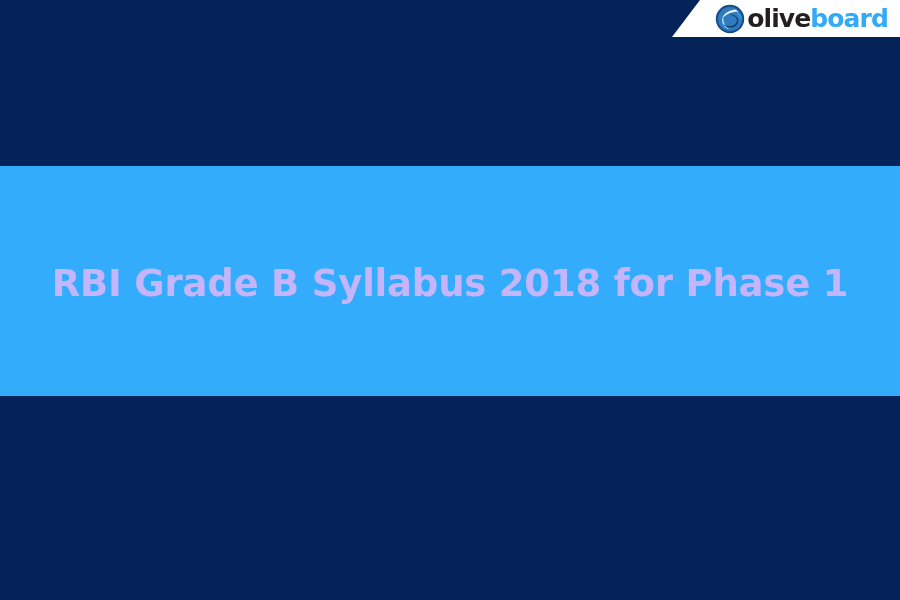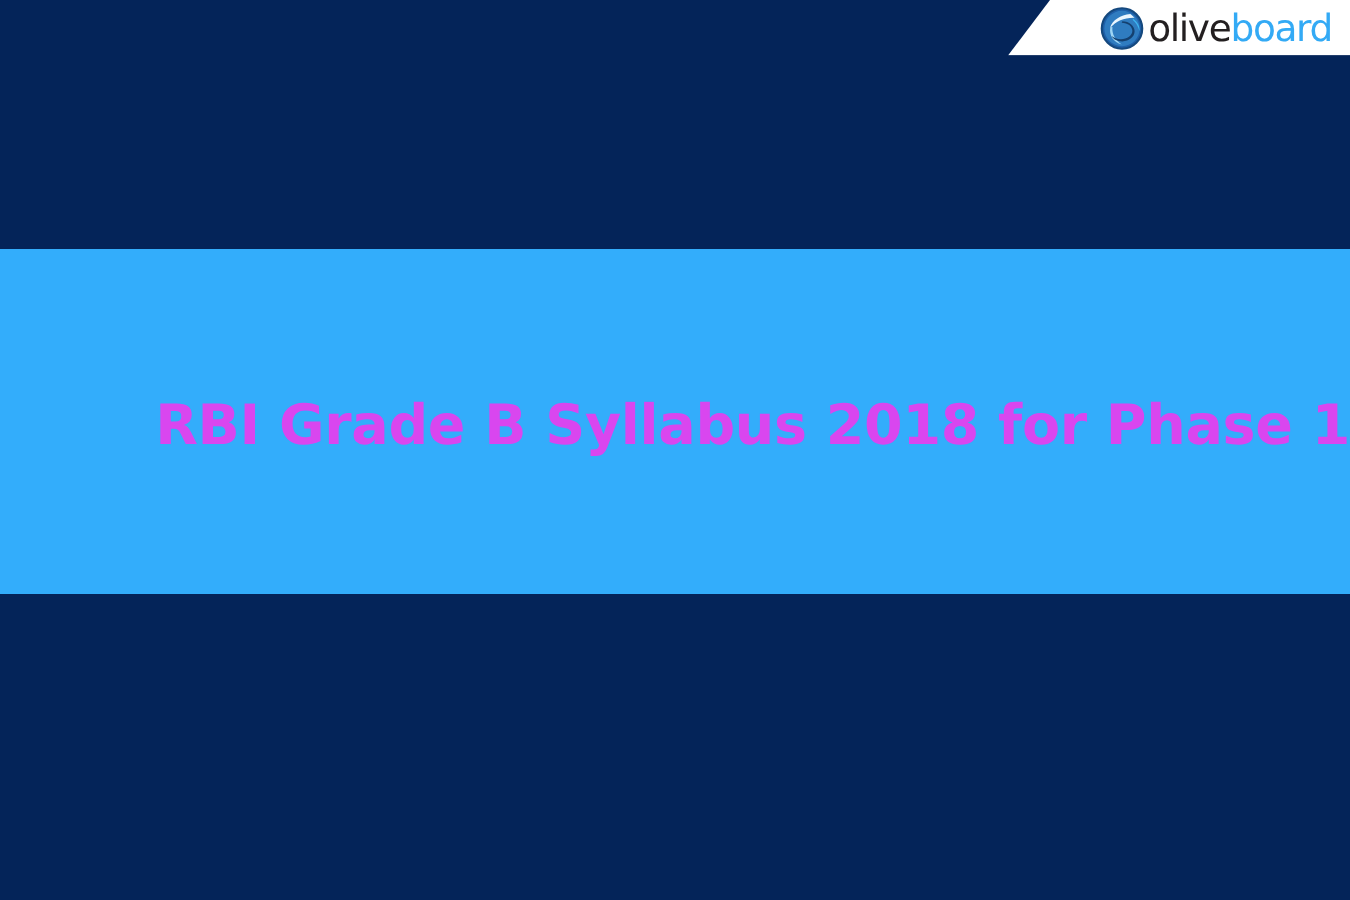--- a/index.html
+++ b/index.html
@@ -57,37 +57,37 @@
     gap: 2px;
   }
   .logo-mark {
     width: 30px;
     height: 30px;
     flex: 0 0 30px;
     display: block;
   }
   .logo-wordmark {
     font-family: "DejaVu Sans", sans-serif;
-    font-weight: normal;
+    font-weight: bold;
     font-size: 25px;
     letter-spacing: -0.9px;
     line-height: 1;
     white-space: nowrap;
   }
   .word-olive { color: #231f20; }
   .word-board { color: #33aaf5; }
 
   
   .headline {
     position: absolute;
     left: 0;
     top: 259px;
     width: 900px;
-    text-align: right;
-    color: #d946ef;
+    text-align: center;
+    color: #c4b5fd;
     font-family: "DejaVu Sans", sans-serif;
     font-weight: bold;
     font-size: 37px;
     letter-spacing: -0.2px;
     line-height: 50px;
     white-space: nowrap;
   }
 </style>
 </head>
 <body>

